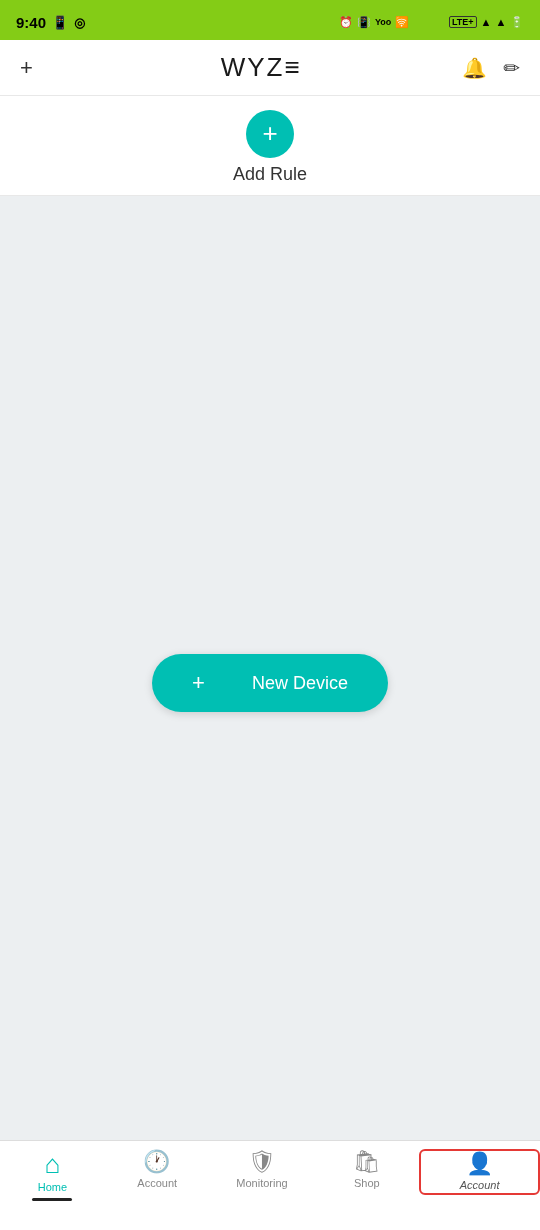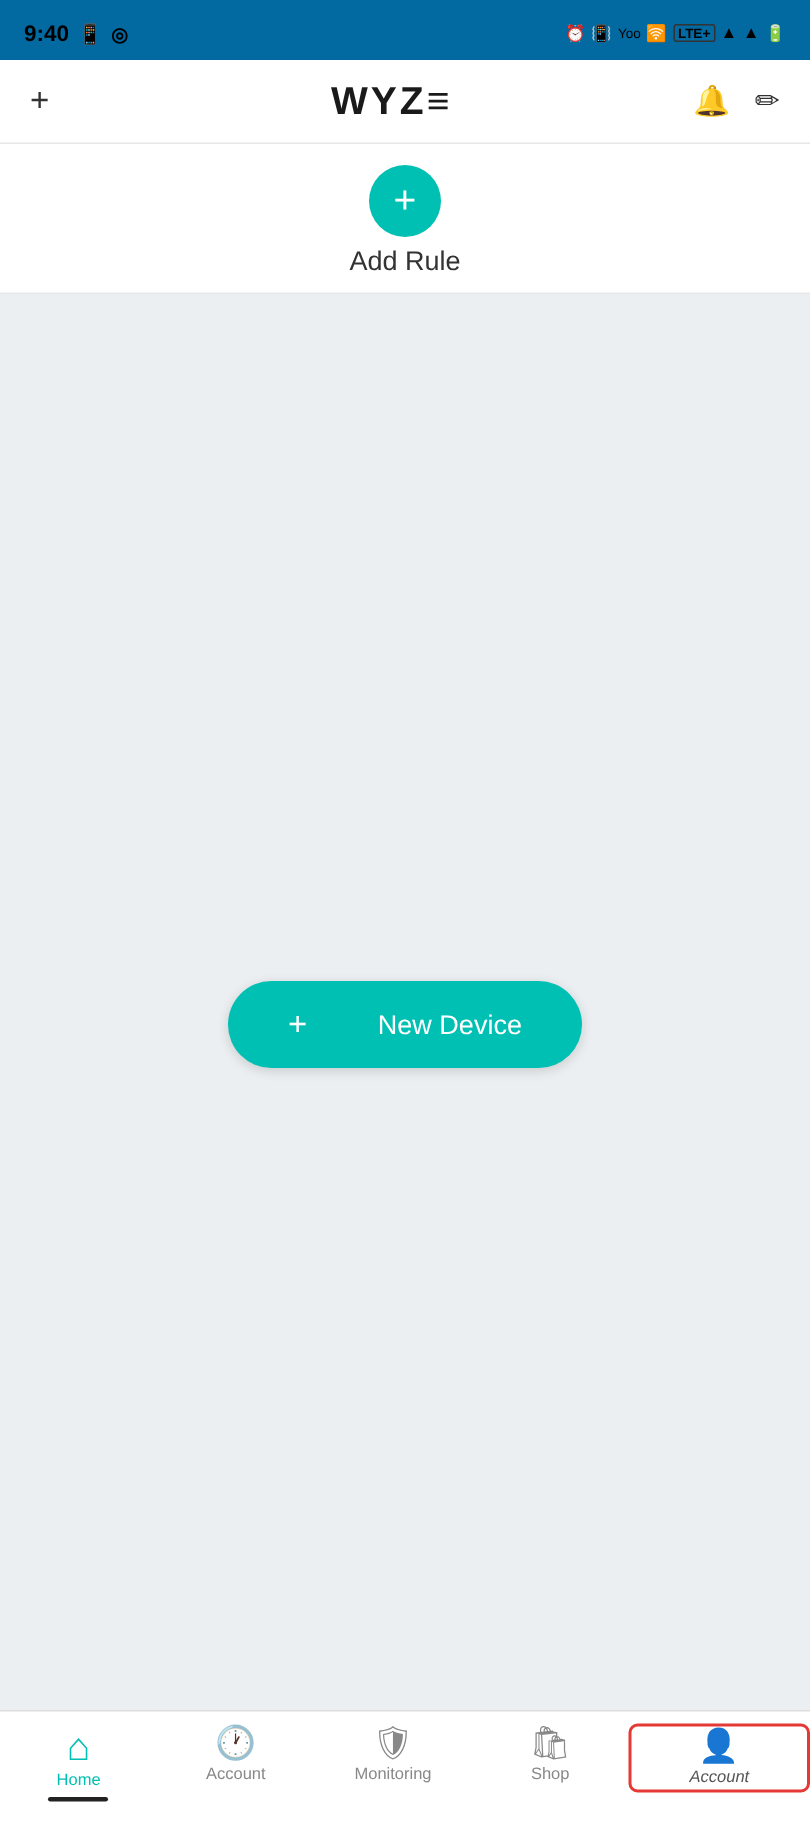--- a/index.html
+++ b/index.html
@@ -14,21 +14,21 @@
       position: relative;
     }
 
     
     .status-bar {
       display: flex;
       justify-content: space-between;
       align-items: center;
       padding: 8px 16px 4px;
       height: 40px;
-      background: #0369a1;
+      background: #84cc16;
     }
     .status-bar-left {
       display: flex;
       align-items: center;
       gap: 6px;
       font-size: 14px;
       font-weight: 600;
     }
     .status-bar-right {
       display: flex;
@@ -45,21 +45,21 @@
       padding: 10px 20px;
       background: #fff;
       border-bottom: 1px solid #e8e8e8;
       height: 56px;
     }
     .header-left {
       width: 40px;
     }
     .header-title {
       font-size: 26px;
-      font-weight: 700;
+      font-weight: 400;
       letter-spacing: 2px;
       color: #1a1a1a;
       font-family: 'Arial Black', Arial, sans-serif;
     }
     .header-right {
       display: flex;
       align-items: center;
       gap: 16px;
     }
     .plus-btn {
@@ -193,23 +193,23 @@
 
 <div class="status-bar">
   <div class="status-bar-left">
     <span style="font-size:15px;font-weight:700;">9:40</span>
     <span style="font-size:13px;">📱</span>
     <span style="font-size:13px;">◎</span>
   </div>
   <div class="status-bar-right">
     <span style="font-size:11px;">⏰</span>
     <span style="font-size:11px;">📳</span>
-    <span style="font-size:9px;font-weight:400;">Yoo</span>
+    <span style="font-size:9px;font-weight:700;">Yoo</span>
     <span style="font-size:11px;">🛜</span>
-    <span style="font-size:9px;font-weight:700;border:1px solid #333;padding:0 2px;border-radius:2px;">LTE+</span>
+    <span style="font-size:9px;font-weight:700;border:1px solid #333;padding:0 2px;border-radius:2px;margin-left:36px;">LTE+</span>
     <span style="font-size:11px;">▲</span>
     <span style="font-size:11px;">▲</span>
     <span style="font-size:11px;">🔋</span>
   </div>
 </div>
 
 <div class="header">
   <div class="header-left">
     <button class="plus-btn">
       <span>+</span>

